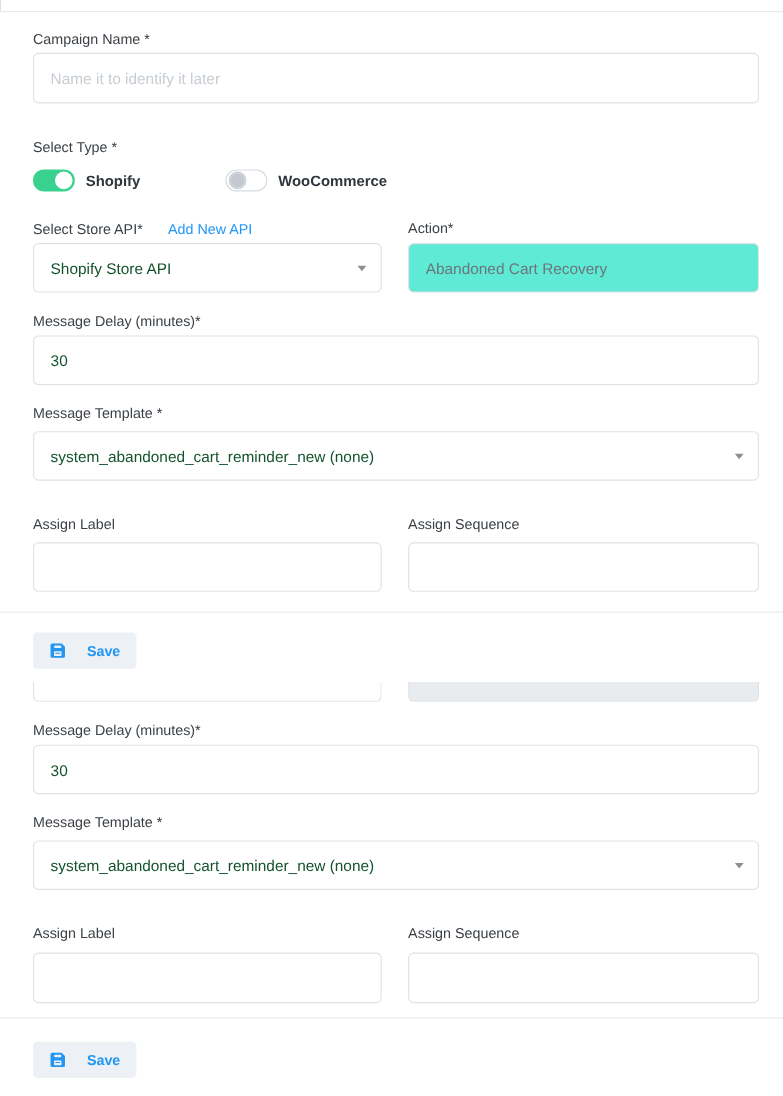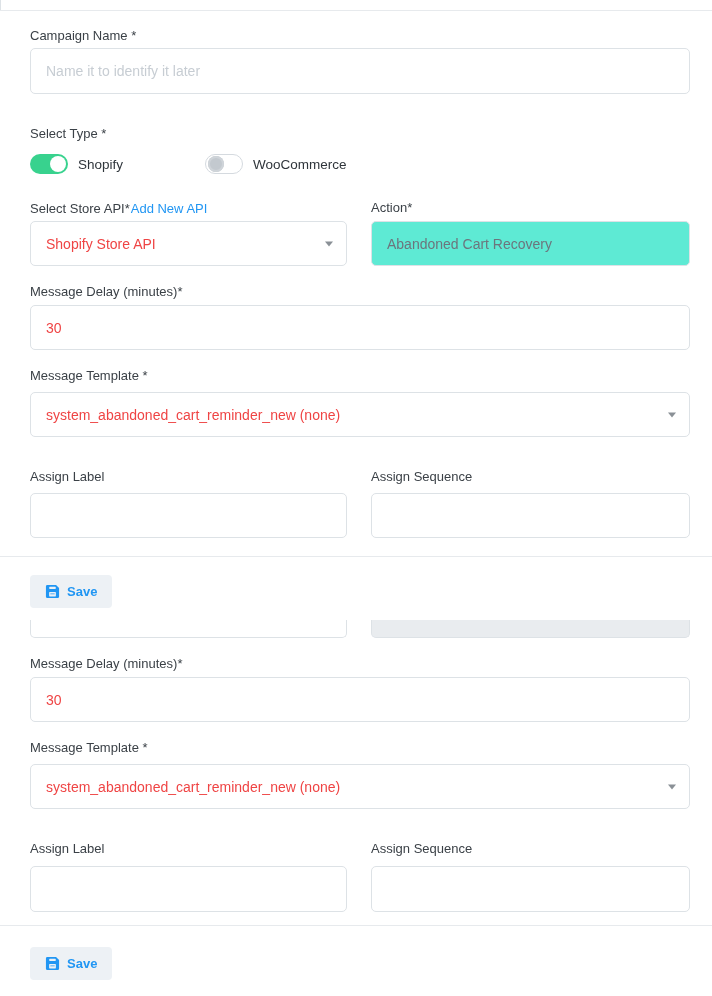--- a/index.html
+++ b/index.html
@@ -19,21 +19,21 @@
     color: #3b4147;
     white-space: nowrap;
     line-height: 14px;
   }
   .field {
     position: absolute;
     background: #ffffff;
     border: 1px solid #dde2e6;
     border-radius: 5px;
     font-size: 14px;
-    color: #ef4444;
+    color: #14532d;
     padding: 0 15px;
     display: flex;
     align-items: center;
     font-family: "Liberation Sans", "DejaVu Sans", sans-serif;
   }
   input.field { outline: none; }
   input.field::placeholder { color: #c7cdd3; opacity: 1; }
   .select { cursor: pointer; }
   .select .val { flex: 1; overflow: hidden; white-space: nowrap; }
   .caret {
@@ -64,41 +64,41 @@
     font-size: 13px;
     color: #2196f3;
     text-decoration: none;
     cursor: pointer;
     white-space: nowrap;
   }
   .label-row {
     position: absolute;
     display: flex;
     align-items: baseline;
-    gap: 1px;
+    gap: 23px;
   }
   .toggle-group {
     position: absolute;
     display: flex;
     align-items: center;
     gap: 10px;
     cursor: pointer;
   }
-  .toggle-label { font-size: 13.5px; font-weight: 400; color: #2f353b; }
+  .toggle-label { font-size: 13.5px; font-weight: 700; color: #2f353b; }
   .switch { position: relative; width: 38px; height: 20px; border-radius: 10px; flex: 0 0 auto; }
   .switch.on { background: #38d28e; }
   .switch.on .knob { position: absolute; right: 2px; top: 2px; width: 16px; height: 16px; border-radius: 50%; background: #ffffff; }
   .switch.off { background: #ffffff; border: 1px solid #d5dadf; }
   .switch.off .knob { position: absolute; left: 2px; top: 1px; width: 16px; height: 16px; border-radius: 50%; background: #c3c9cf; box-shadow: inset 0 0 0 2px #cfd4d9; }
   .save-btn {
     position: absolute;
     left: 30px;
     display: flex;
     align-items: center;
-    gap: 7px;
+    gap: 19px;
     height: 33px;
     padding: 0 15px;
     background: #edf1f5;
     border: none;
     border-radius: 4px;
     color: #2196f3;
     font-size: 13px;
     font-weight: 700;
     font-family: "Liberation Sans", "DejaVu Sans", sans-serif;
     cursor: pointer;

